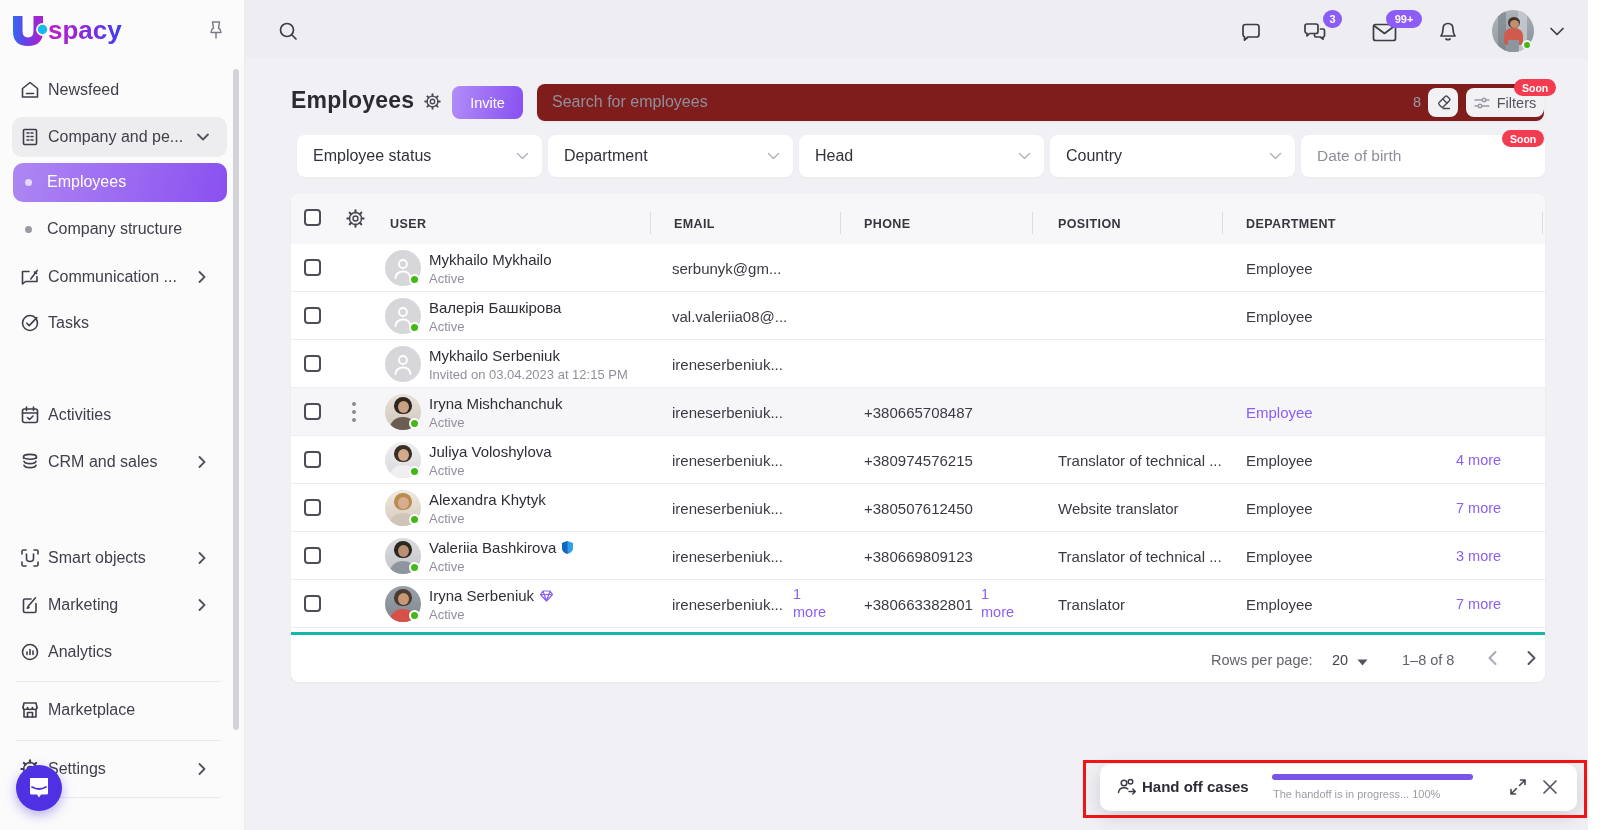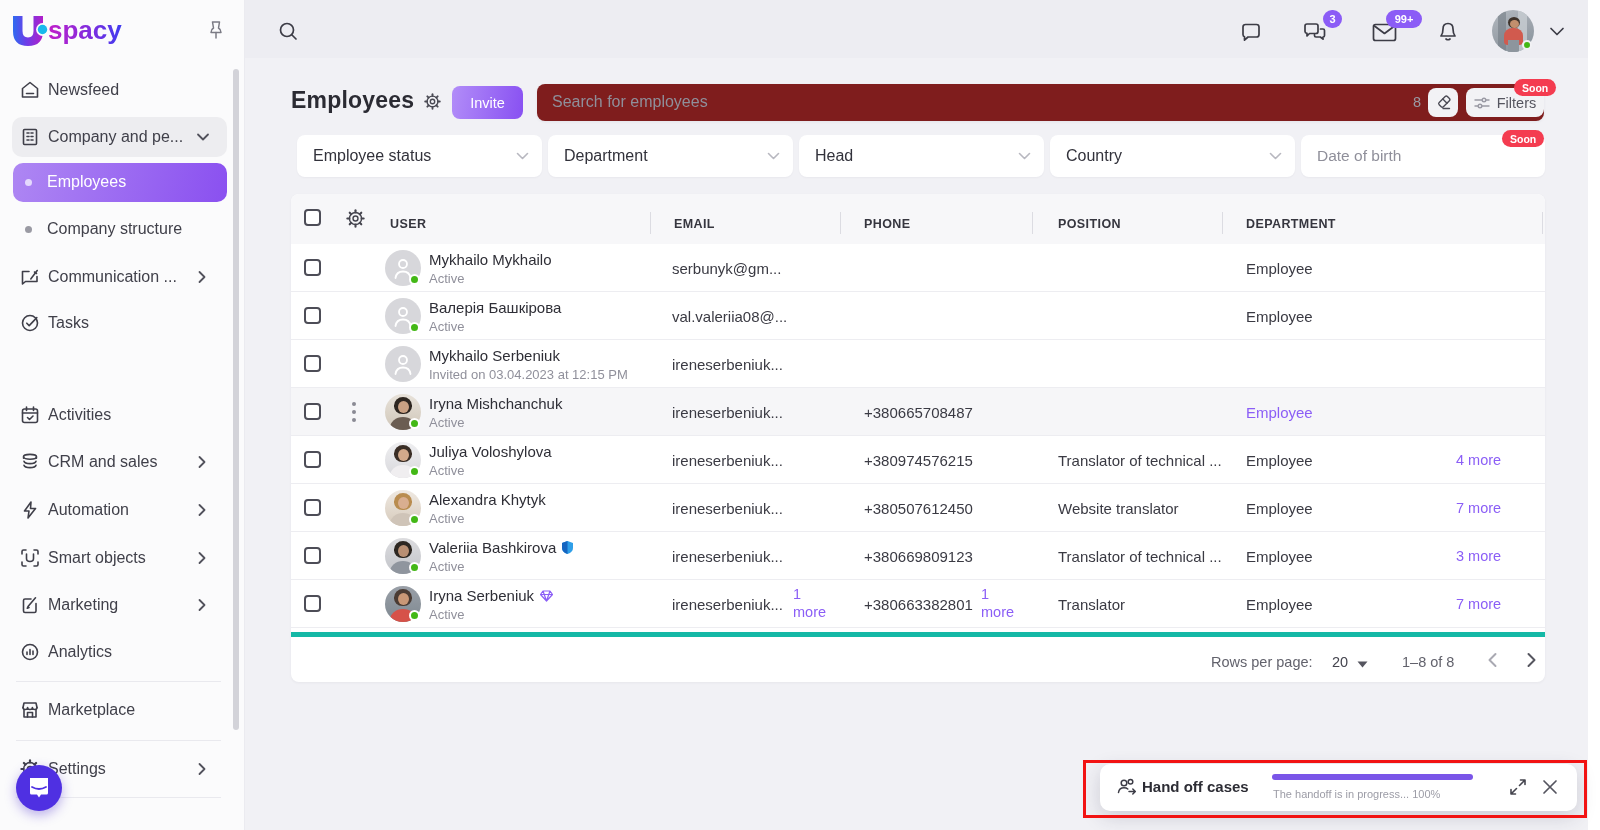--- a/index.html
+++ b/index.html
@@ -28,21 +28,21 @@
 .hsep { position:absolute; top:18px; width:1px; height:22px; background:#dcdce2; }
 .row { position:absolute; left:0; width:1254px; height:48px; border-bottom:1px solid #ededf1; }
 .cbx { position:absolute; width:17px; height:17px; border:2px solid #4d4d57; border-radius:4px; background:#fff; }
 .avatar { position:absolute; width:36px; height:36px; border-radius:50%; overflow:hidden; }
 .gdot { position:absolute; width:11px; height:11px; border-radius:50%; background:#43b816; border:2px solid #fff; }
 .nm { position:absolute; left:138px; top:7px; font-size:15px; color:#2e2e36; white-space:nowrap; }
 .sub { position:absolute; left:138px; top:27px; font-size:13px; color:#90909b; white-space:nowrap; }
 .cell { position:absolute; top:50%; transform:translateY(-50%); font-size:15px; color:#3a3a43; white-space:nowrap; }
 .more { position:absolute; top:50%; transform:translateY(-50%); font-size:14.5px; color:#8b5ef6; }
 .plink { color:#8b5ef6; font-size:14.5px; line-height:18px; }
-#tfoot { position:absolute; left:0; top:438px; width:1254px; height:50px; border-top:5px solid #14b8a6; font-size:14.5px; color:#62626c; }
+#tfoot { position:absolute; left:0; top:438px; width:1254px; height:50px; border-top:3px solid #14b8a6; font-size:14.5px; color:#62626c; }
 </style>
 </head>
 <body>
 <div style="position:absolute;left:245px;top:0;width:1343px;height:58px;background:#ededf2;"></div>
 
 <div style="position:absolute; left:1588px; top:0; width:12px; height:830px; background:#ffffff; z-index:6;"></div>
 
 <div id="sidebar">
 
   <svg style="position:absolute;left:13px;top:14px;" width="110" height="36" viewBox="0 0 110 36">
@@ -134,29 +134,20 @@
       <path d="M4 9.2 Q4.6 11.6 10 11.6 Q15.4 11.6 16 9.2"></path>
       <path d="M4 13.2 Q4.6 15.6 10 15.6 Q15.4 15.6 16 13.2"></path>
       <path d="M3.6 5.2 L3.6 6.2 M16.4 5.2 L16.4 6.2"></path>
     </svg>
     <div class="lbl">CRM and sales</div>
     <svg class="chev" width="8" height="14" viewBox="0 0 8 14" fill="none" stroke="#52525c" stroke-width="1.8" stroke-linecap="round" stroke-linejoin="round">
         <path d="M1.5 2 L6.5 7 L1.5 12"></path>
       </svg>
   </div>
 
-  <div class="mi" style="top:490px;">
-    <svg class="ictn" width="20" height="20" viewBox="0 0 20 20" fill="none" stroke="#3f3f49" stroke-width="1.6" stroke-linecap="round" stroke-linejoin="round">
-      <path d="M11 2 L4.5 11 H9 L8 18 L15.5 8.5 H10.5 Z"></path>
-    </svg>
-    <div class="lbl">Automation</div>
-    <svg class="chev" width="8" height="14" viewBox="0 0 8 14" fill="none" stroke="#52525c" stroke-width="1.8" stroke-linecap="round" stroke-linejoin="round">
-        <path d="M1.5 2 L6.5 7 L1.5 12"></path>
-      </svg>
-  </div>
 
   <div class="mi" style="top:538px;">
     <svg class="ictn" width="20" height="20" viewBox="0 0 20 20" fill="none" stroke="#3f3f49" stroke-width="1.6" stroke-linecap="round" stroke-linejoin="round">
       <path d="M2 6 V3.5 Q2 2 3.5 2 H6 M14 2 H16.5 Q18 2 18 3.5 V6 M18 14 V16.5 Q18 18 16.5 18 H14 M6 18 H3.5 Q2 18 2 16.5 V14"></path>
       <path d="M6.5 6 V10.5 Q6.5 13.5 10 13.5 Q13.5 13.5 13.5 10.5 V6"></path>
     </svg>
     <div class="lbl">Smart objects</div>
     <svg class="chev" width="8" height="14" viewBox="0 0 8 14" fill="none" stroke="#52525c" stroke-width="1.8" stroke-linecap="round" stroke-linejoin="round">
         <path d="M1.5 2 L6.5 7 L1.5 12"></path>
       </svg>

